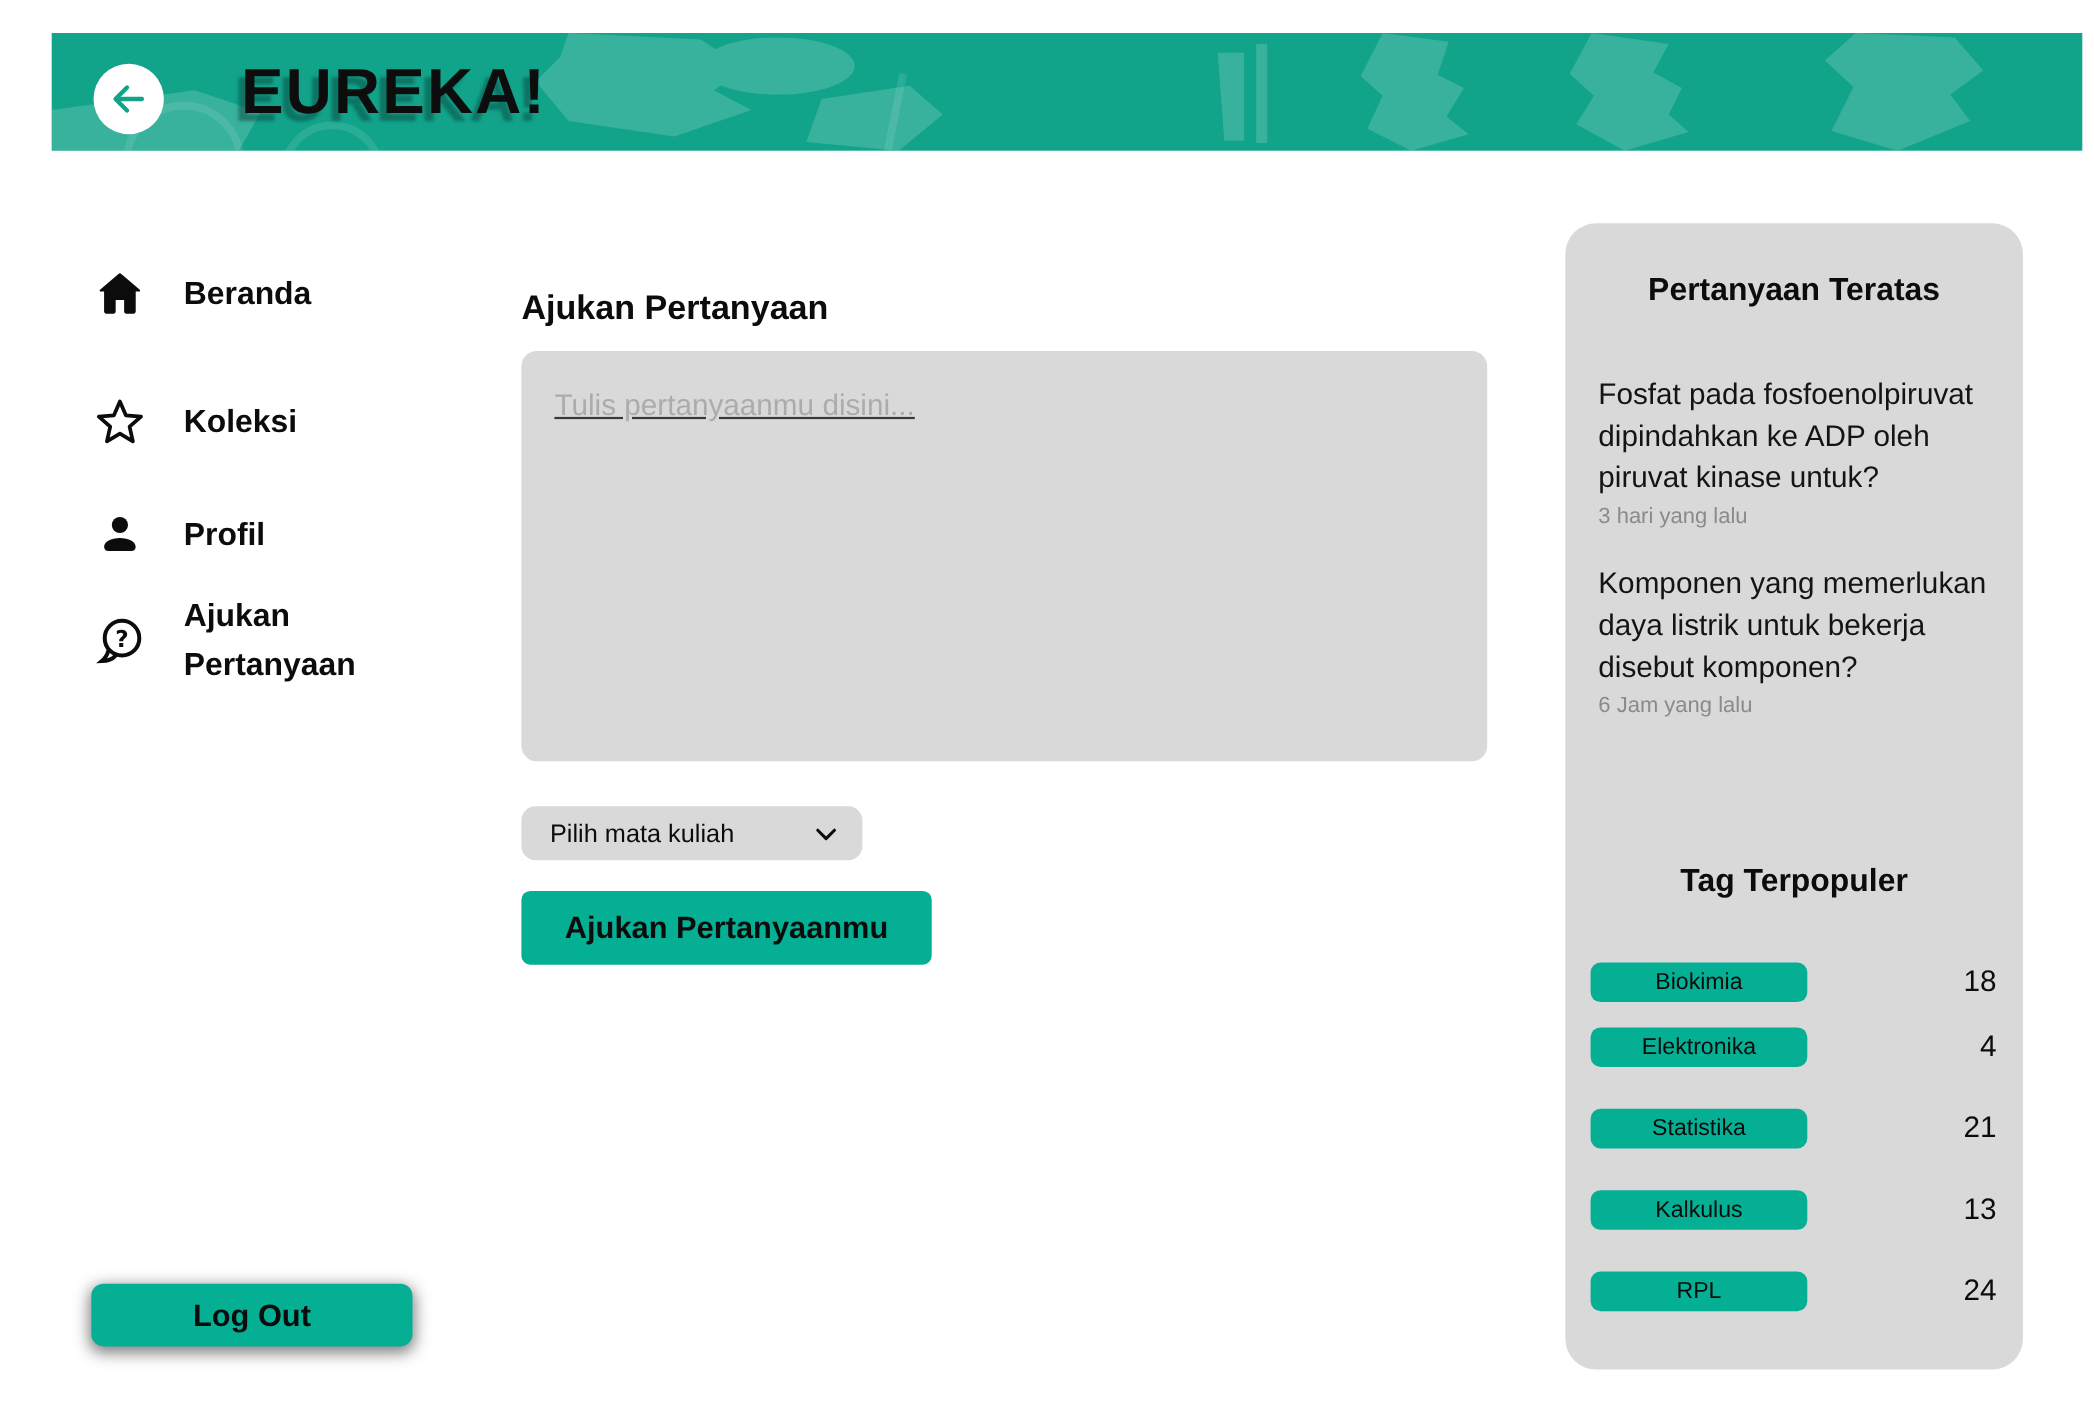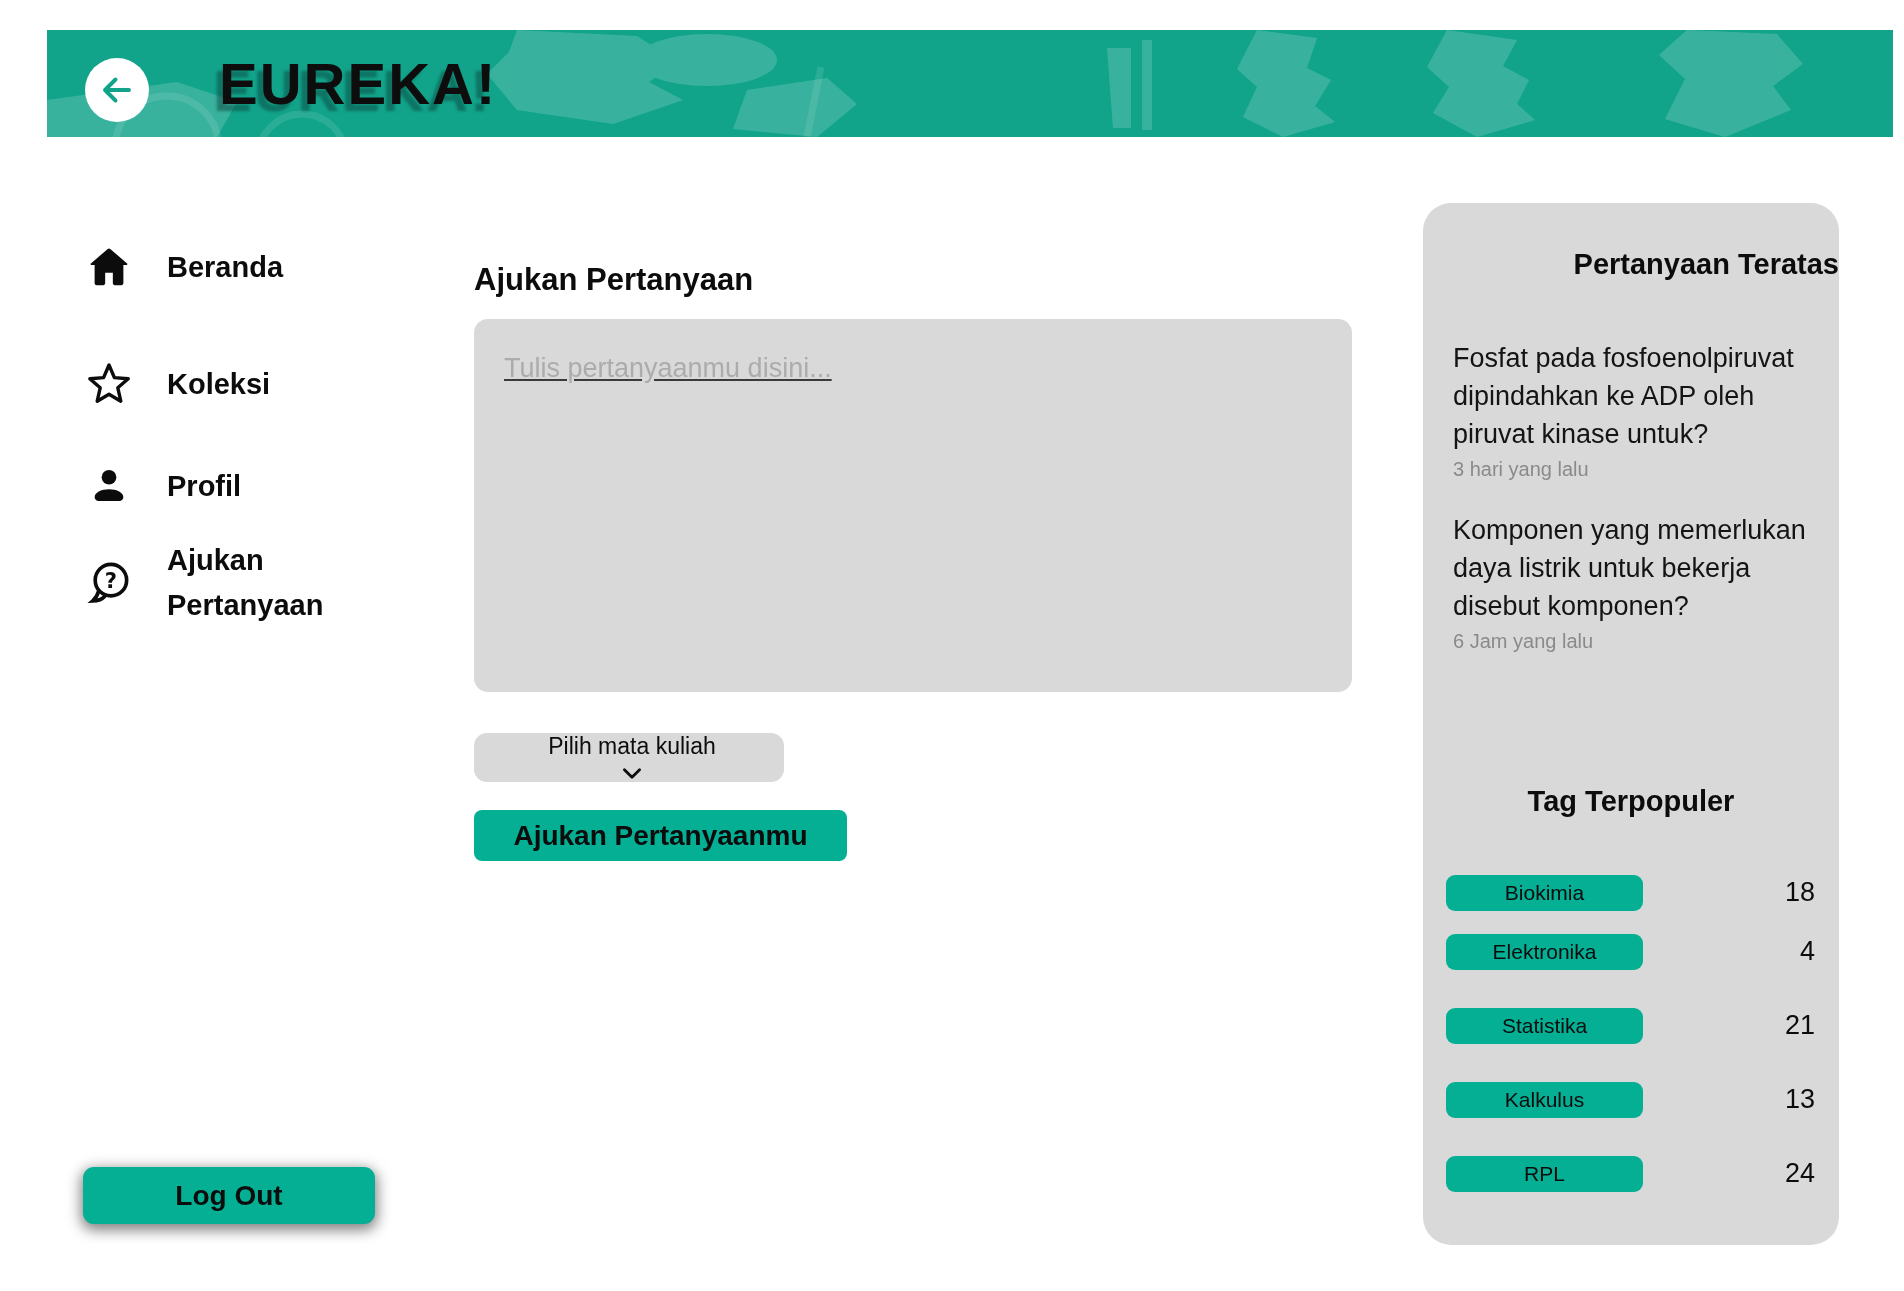--- a/index.html
+++ b/index.html
@@ -23,28 +23,28 @@
   .nav-profil  { top:462px; }
   .nav-ajukan  { top:538px; }
   .nav-ajukan .nav-label { width:215px; }
 
   .logout-btn { position:absolute; left:83px; top:1167px; width:292px; height:57px; background:#04af94; border:none; border-radius:11px; font-family:inherit; font-size:28px; font-weight:bold; color:#0c0c0c; cursor:pointer; box-shadow:0 4px 14px 2px rgba(0,0,0,0.5); }
 
   
   .main-title { position:absolute; left:474px; top:262px; font-size:31px; font-weight:bold; }
   .question-textarea { position:absolute; left:474px; top:319px; width:878px; height:373px; background:#d9d9d9; border:none; border-radius:14px; resize:none; padding:34px 30px; font-family:inherit; font-size:27px; color:#3a3a3a; outline:none;text-decoration:underline; }
   .question-textarea::placeholder { color:#acacac; }
-  .course-select { position:absolute; left:474px; top:733px; width:310px; height:49px; background:#d9d9d9; border-radius:13px; display:flex; align-items:center; justify-content:space-between; padding:0 20px 0 26px; cursor:pointer;flex-direction:column; }
+  .course-select { position:absolute; left:474px; top:733px; width:310px; height:49px; background:#d9d9d9; border-radius:13px; display:flex; align-items:center; justify-content:space-between; padding:0 20px 0 26px; cursor:pointer; }
   .course-select-value { font-size:23px; color:#0c0c0c; }
-  .submit-btn { position:absolute; left:474px; top:810px; width:373px; height:51px; background:#04af94; border:none; border-radius:8px; font-family:inherit; font-size:28px; font-weight:bold; color:#0c0c0c; cursor:pointer; }
+  .submit-btn { position:absolute; left:474px; top:810px; width:373px; height:67px; background:#04af94; border:none; border-radius:8px; font-family:inherit; font-size:28px; font-weight:bold; color:#0c0c0c; cursor:pointer; }
 
   
   .right-panel { position:absolute; left:1423px; top:203px; width:416px; height:1042px; background:#d9d9d9; border-radius:28px; }
   .panel-title { position:absolute; left:0; width:100%; text-align:center; font-size:29px; font-weight:bold; }
-  .panel-title.top-questions-title { top:45px;text-align:right; }
+  .panel-title.top-questions-title { top:45px; }
   .panel-title.popular-tags-title  { top:582px; }
   .question-item { position:absolute; left:30px; width:362px; cursor:pointer; }
   .question-item .q-text { font-size:27px; line-height:38px; color:#141414; }
   .question-item .q-time { margin-top:5px; font-size:20px; color:#8a8a8a; }
   .q-item-0 { top:136px; }
   .q-item-1 { top:308px; }
   .tag-row { position:absolute; left:0; width:100%; height:36px; }
   .tag-row-0 { top:672px; } .tag-row-1 { top:731px; } .tag-row-2 { top:805px; }
   .tag-row-3 { top:879px; } .tag-row-4 { top:953px; }
   .tag-pill { position:absolute; left:23px; top:0; width:197px; height:36px; background:#04af94; border:none; border-radius:9px; font-family:inherit; font-size:21px; color:#0c0c0c; cursor:pointer; }

